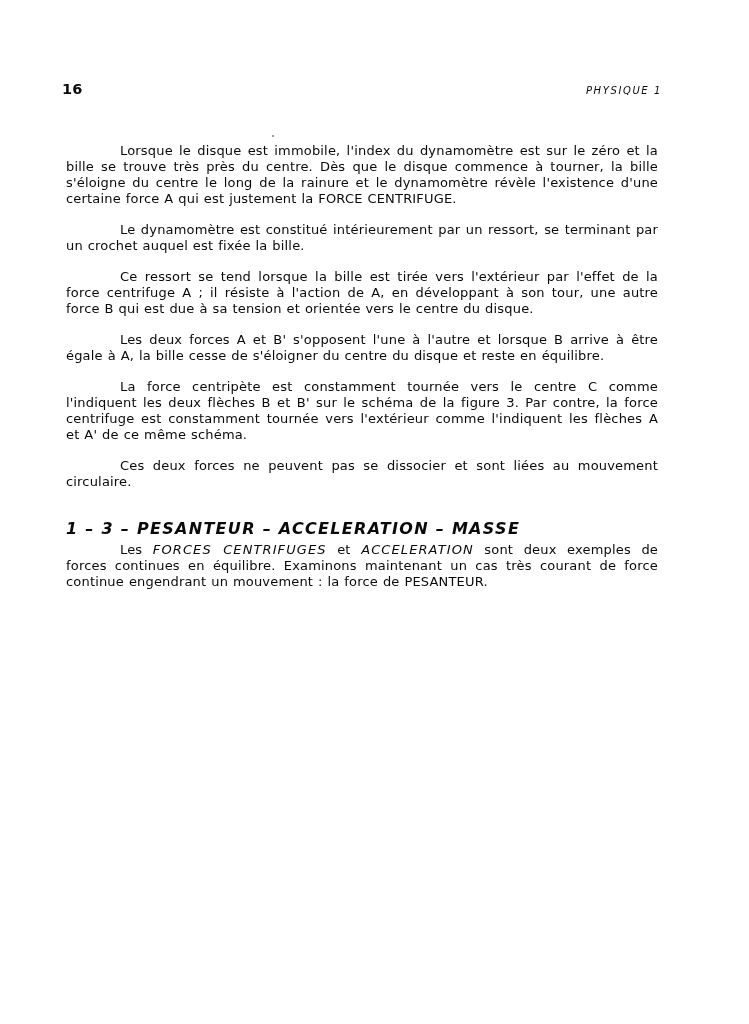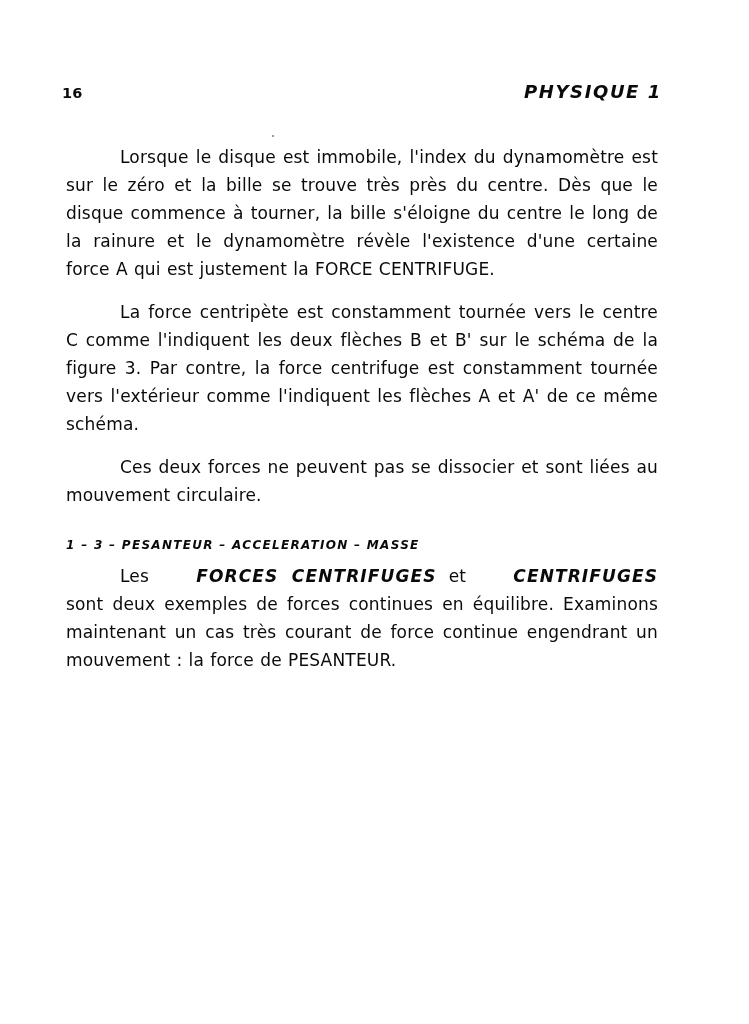--- a/index.html
+++ b/index.html
@@ -30,59 +30,58 @@
     display: flex;
     justify-content: space-between;
     align-items: baseline;
   }
   .page-number {
     font-size: 14.5px;
     font-weight: bold;
     letter-spacing: 0.2px;
   }
   .running-title {
-    font-size: 18px;
-    font-weight: bold;
+    font-size: 10px;
+    font-weight: normal;
     font-style: italic;
     letter-spacing: 1.6px;
   }
   .body-col {
     position: absolute;
     left: 66px;
     top: 126px;
     width: 592px;
   }
   p.para {
     margin: 0 0 15px 0;
-    font-size: 17px;
-    line-height: 28px;
+    font-size: 13px;
+    line-height: 16px;
     text-align: justify;
     letter-spacing: 0.18px;
     word-spacing: 0.6px;
     text-indent: 54px;
   }
   p.para.tight {
     margin-bottom: 8px;
   }
   .sec-heading {
-    margin: 29px 0 10px 0;
-    font-size: 12px;
+    margin: 29px 0 4px 0;
+    font-size: 16px;
     font-weight: bold;
     font-style: italic;
     letter-spacing: 1.3px;
     text-indent: 0;
   }
   .after-heading {
     margin-top: 32px;
   }
   .sp {
     font-style: italic;
-    font-weight: bold;
+    font-weight: normal;
     letter-spacing: 1.1px;
-    margin-left: 35px;
   }
   .dot-artifact {
     position: absolute;
     left: 272px;
     top: 118px;
     width: 2px;
     height: 2px;
     background: #7a7a7a;
     border-radius: 50%;
   }
@@ -94,21 +93,24 @@
 
   <div class="header">
     <span class="page-number">16</span>
     <span class="running-title">PHYSIQUE 1</span>
   </div>
 
   <div class="dot-artifact"></div>
 
   <div class="body-col">
     <p class="para">Lorsque le disque est immobile, l'index du dynamomètre est sur le zéro et la bille se trouve  très près du centre. Dès que le disque commence à tourner, la bille s'éloigne du centre le long de la rainure et le dynamomètre révèle l'existence d'une certaine force A qui est justement la FORCE CENTRIFUGE.</p>
+    <p class="para">Le dynamomètre est constitué intérieurement par un ressort, se terminant par un crochet auquel est fixée la bille.</p>
+    <p class="para">Ce ressort se tend lorsque la bille est tirée vers l'extérieur par l'effet de la force centrifuge A ; il résiste à l'action de A, en développant à son tour, une autre force B qui est due à sa tension et orientée vers le centre du disque.</p>
+    <p class="para">Les deux forces A et B' s'opposent l'une à l'autre et lorsque B arrive à être égale à A, la bille cesse de s'éloigner du centre du disque et reste en équilibre.</p>
     <p class="para">La force centripète est constamment tournée vers le centre C comme l'indiquent les deux flèches B et B' sur le schéma de la figure 3. Par contre, la force centrifuge est constamment tournée vers l'extérieur comme l'indiquent les flèches A et A' de ce même schéma.</p>
     <p class="para tight">Ces deux forces ne peuvent pas se dissocier et sont liées au mouvement circulaire.</p>
 
     <h2 class="sec-heading">1 – 3 – PESANTEUR – ACCELERATION – MASSE</h2>
 
-    <p class="para after-heading"><span>Les </span><span class="sp">FORCES CENTRIFUGES</span><span> et </span><span class="sp">CENTRIFUGES</span><span> sont deux exemples de forces continues en équilibre. Examinons maintenant un cas très courant de force continue engendrant un mouvement : la force de PESANTEUR.</span></p>
+    <p class="para after-heading"><span>Les </span><span class="sp">FORCES CENTRIFUGES</span><span> et </span><span class="sp">ACCELERATION</span><span> sont deux exemples de forces continues en équilibre. Examinons maintenant un cas très courant de force continue engendrant un mouvement : la force de PESANTEUR.</span></p>
   </div>
 
 </div>
 
 </body></html>

